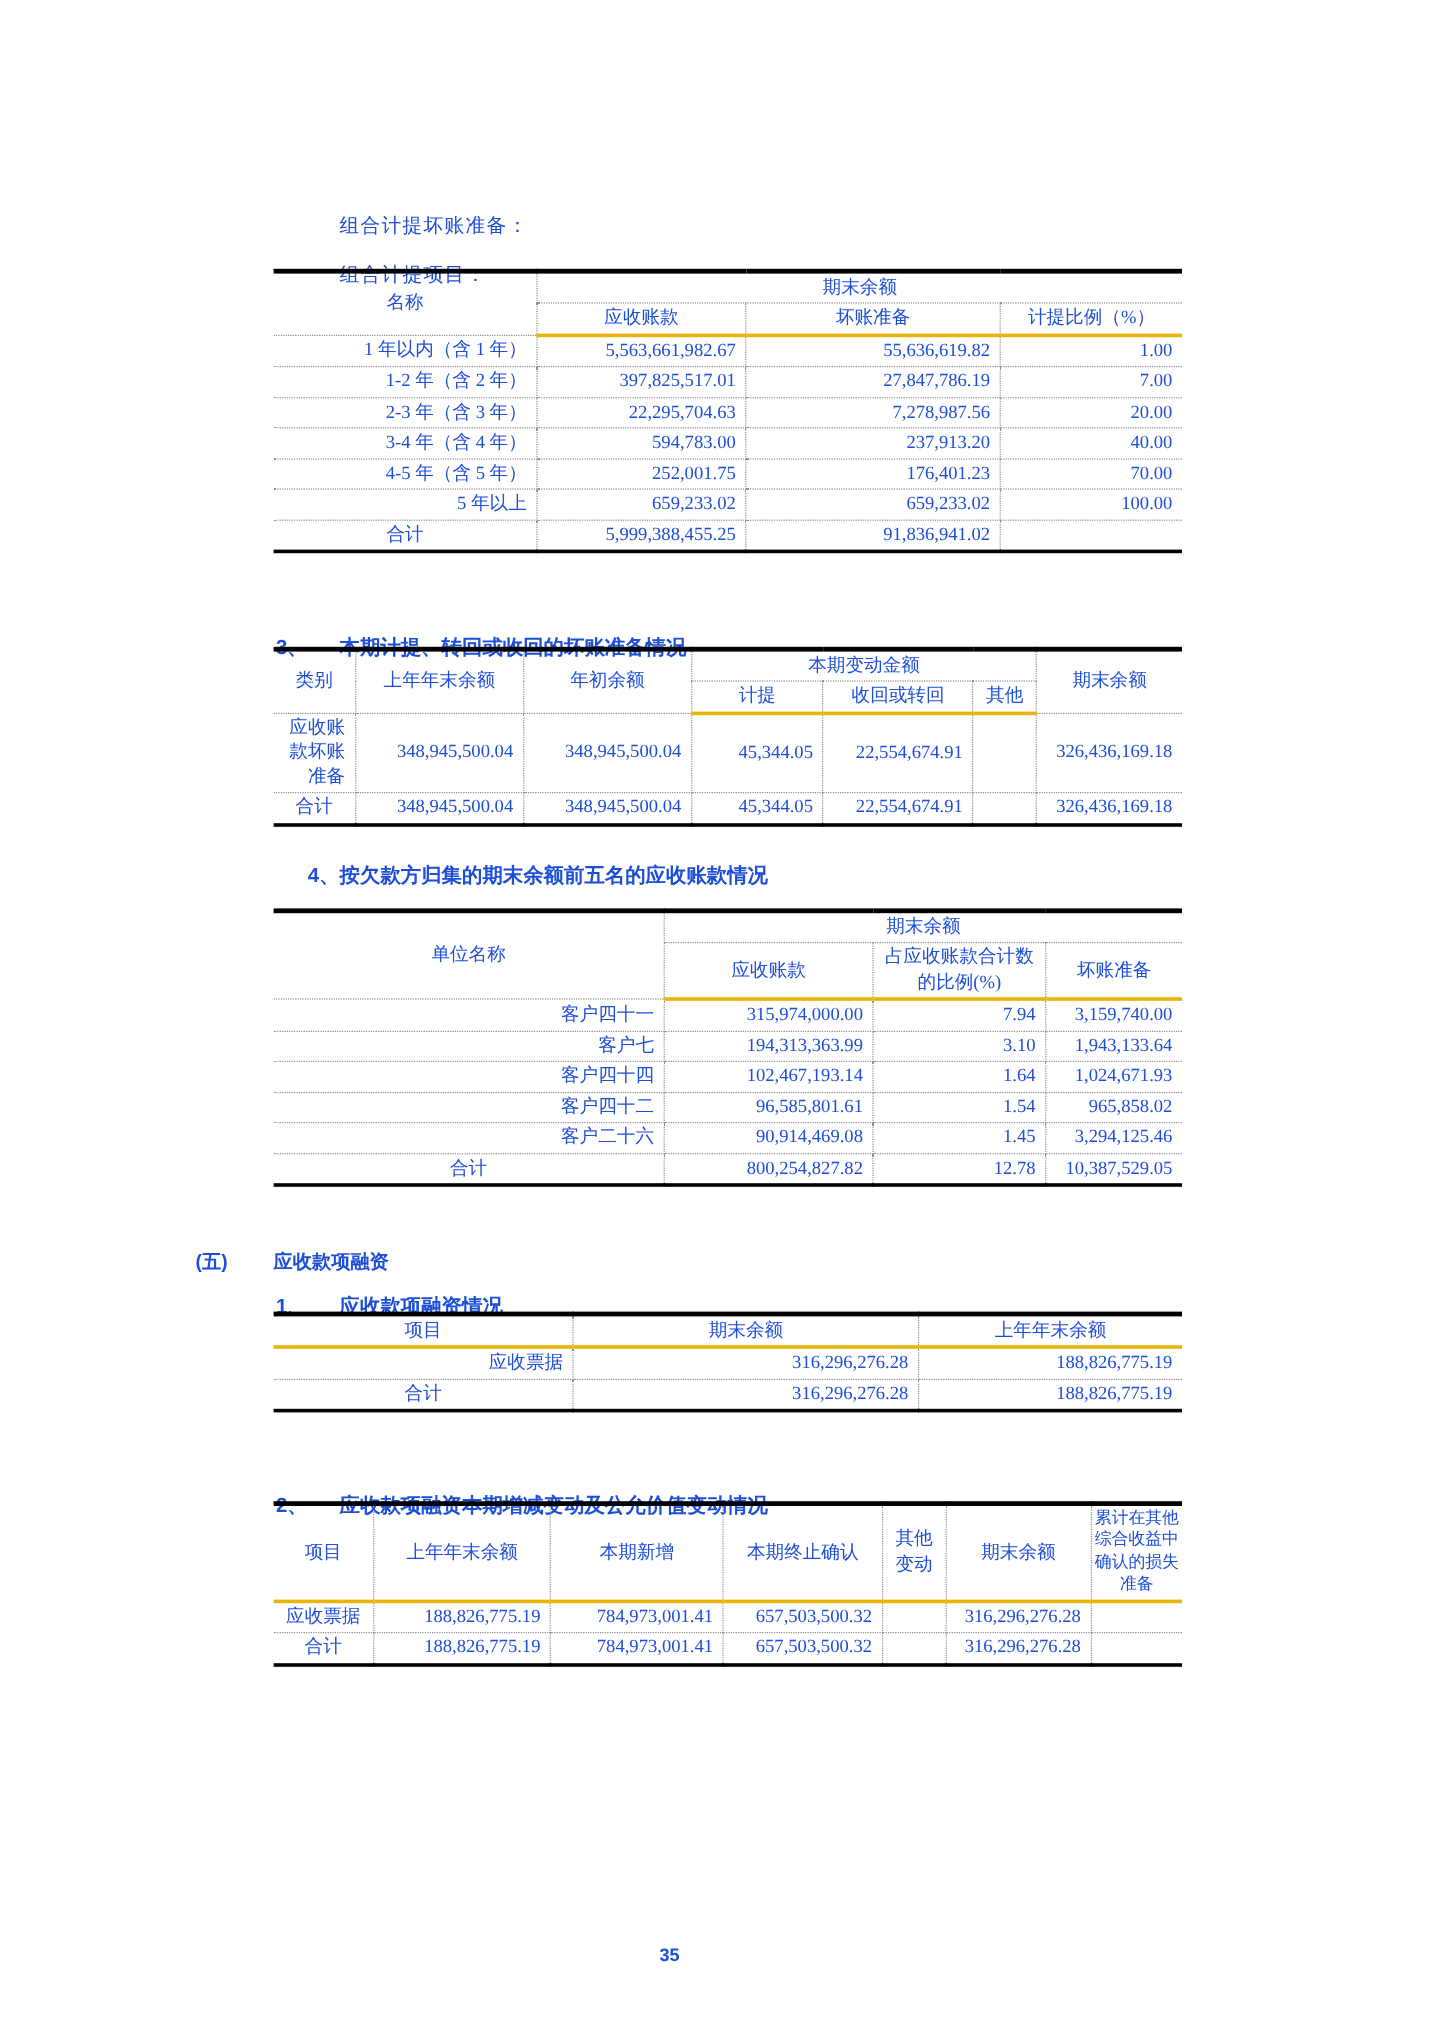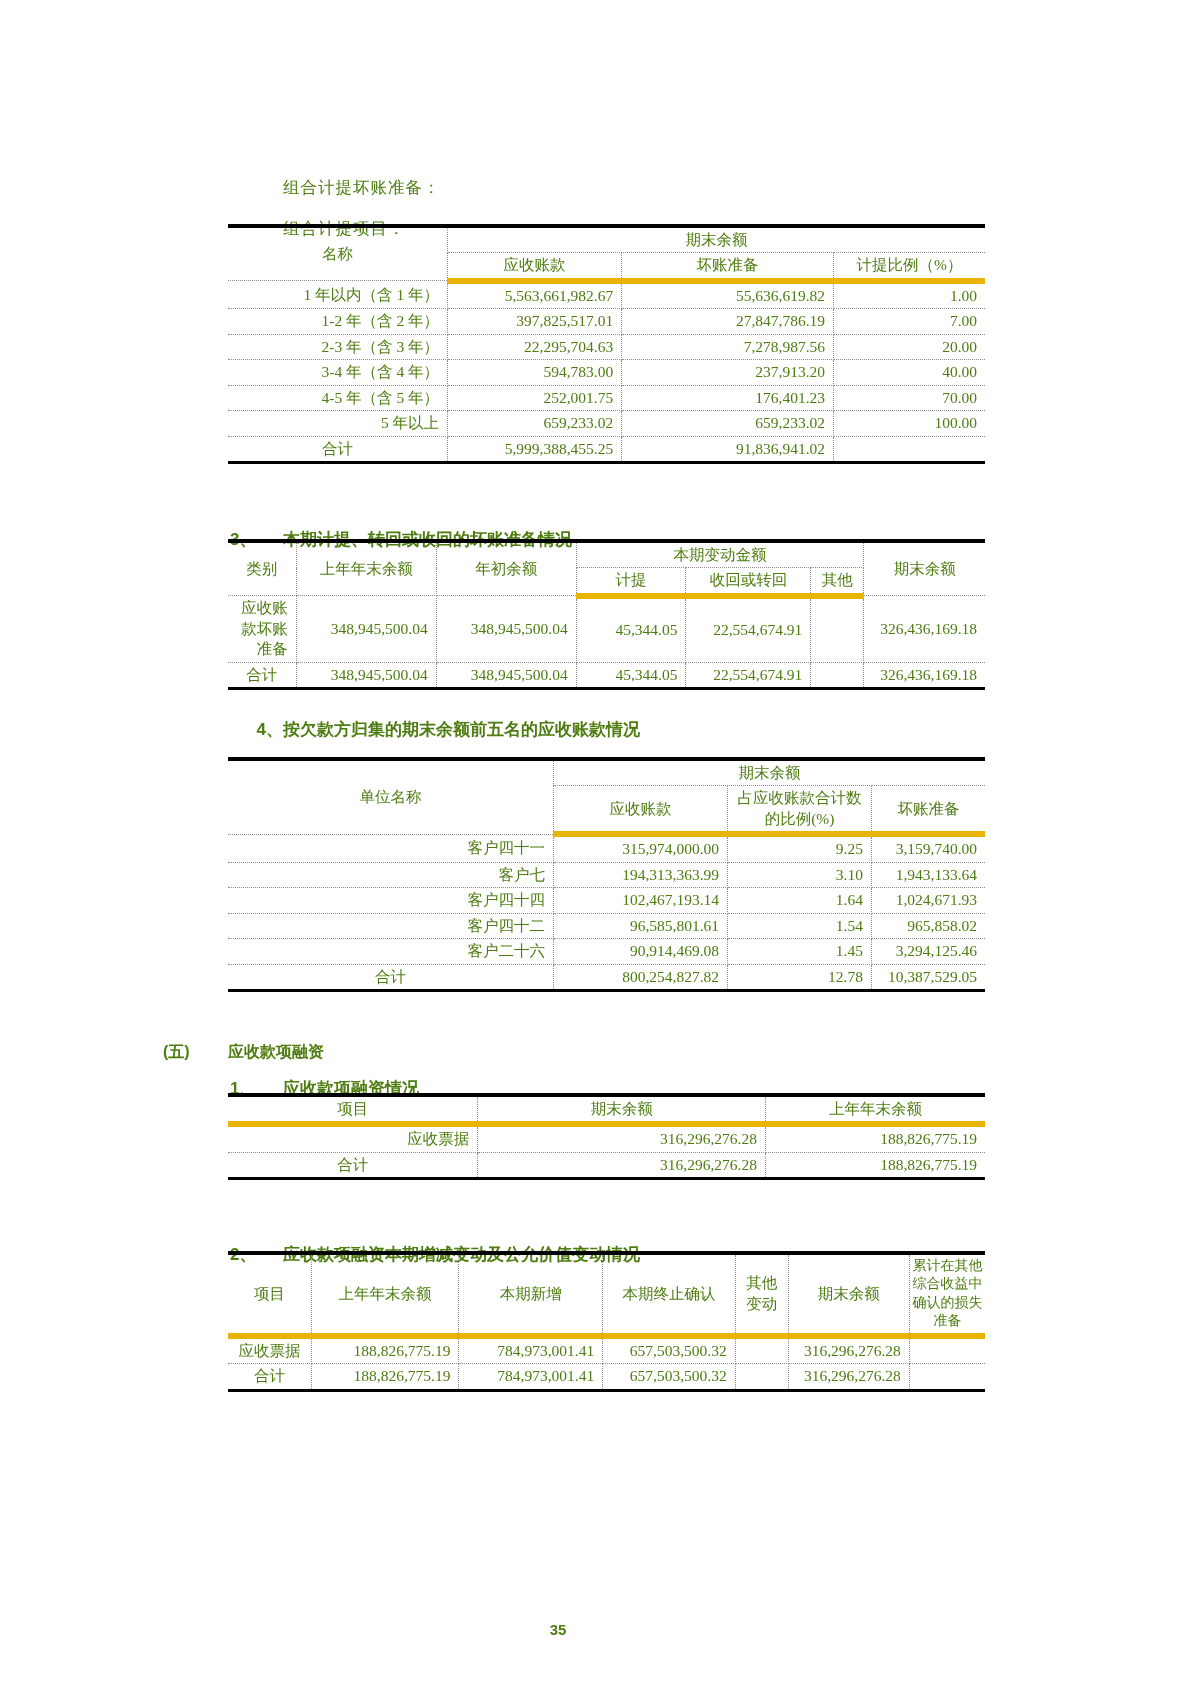--- a/index.html
+++ b/index.html
@@ -1,18 +1,18 @@
 <!DOCTYPE html>
 <html><head>
 <meta charset="utf-8">
 <style>
   html,body { margin:0; padding:0; background:#e9e9e9; }
   .page {
     position:relative; width:1200px; height:1697px; margin:0 auto;
-    background:#ffffff; color:#4d7c0f;
+    background:#ffffff; color:#1d4ed8;
     font-family:"Liberation Serif","DejaVu Serif",serif;
   }
   .abs { position:absolute; }
   .intro { font-size:16.5px; letter-spacing:1px; }
   #intro1 { left:283px; top:160px; }
   #intro2 { left:283px; top:201px; }
 
   .h {
     font-family:"Liberation Sans","DejaVu Sans",sans-serif;
     font-weight:bold; font-size:17px; white-space:nowrap;
@@ -32,21 +32,21 @@
     border-top:4px solid #000; border-bottom:3px solid #000;
   }
   .fin th, .fin td {
     border:1px dotted #8e8e8e;
     font-weight:normal; padding:2px 8px; line-height:1.32;
     overflow:hidden;
   }
   .fin tr > *:first-child { border-left:none; }
   .fin tr > *:last-child  { border-right:none; }
   .fin thead th { text-align:center; }
-  .fin thead tr:last-child th { border-bottom:6px solid #eab308; }
+  .fin thead tr:last-child th { border-bottom:3px solid #eab308; }
   .num { text-align:right; padding-right:11px; }
   .lbl { text-align:right; padding-left:7px; }
   .ctr { text-align:center; }
   .tight { padding:2px 5px; }
 
   #t1 { top:224px; }
   #t2 { top:539px; }
   #t3 { top:757px; }
   #t4 { top:1093px; }
   #t5 { top:1251px; }
@@ -194,21 +194,21 @@
       <tr>
         <th>应收账款</th>
         <th class="tight">占应收账款合计数的比例(%)</th>
         <th>坏账准备</th>
       </tr>
     </thead>
     <tbody>
       <tr>
         <td class="lbl">客户四十一</td>
         <td class="num">315,974,000.00</td>
-        <td class="num">9.25</td>
+        <td class="num">7.94</td>
         <td class="num">3,159,740.00</td>
       </tr>
       <tr>
         <td class="lbl">客户七</td>
         <td class="num">194,313,363.99</td>
         <td class="num">3.10</td>
         <td class="num">1,943,133.64</td>
       </tr>
       <tr>
         <td class="lbl">客户四十四</td>

